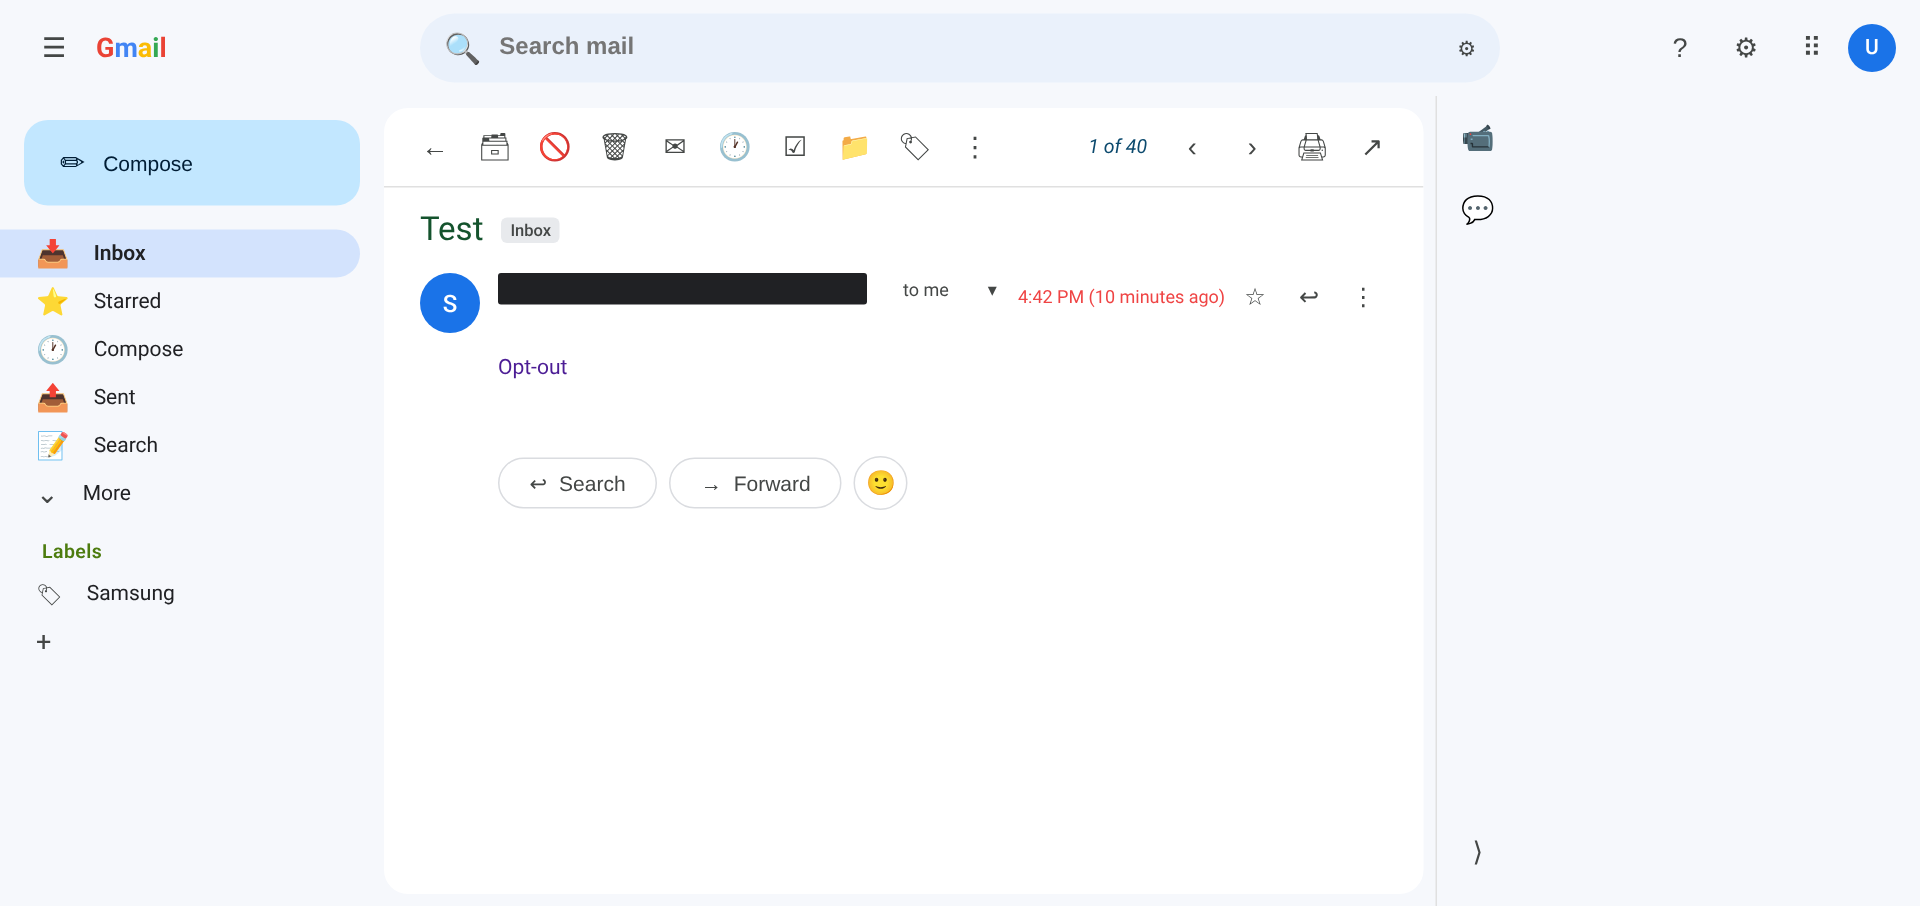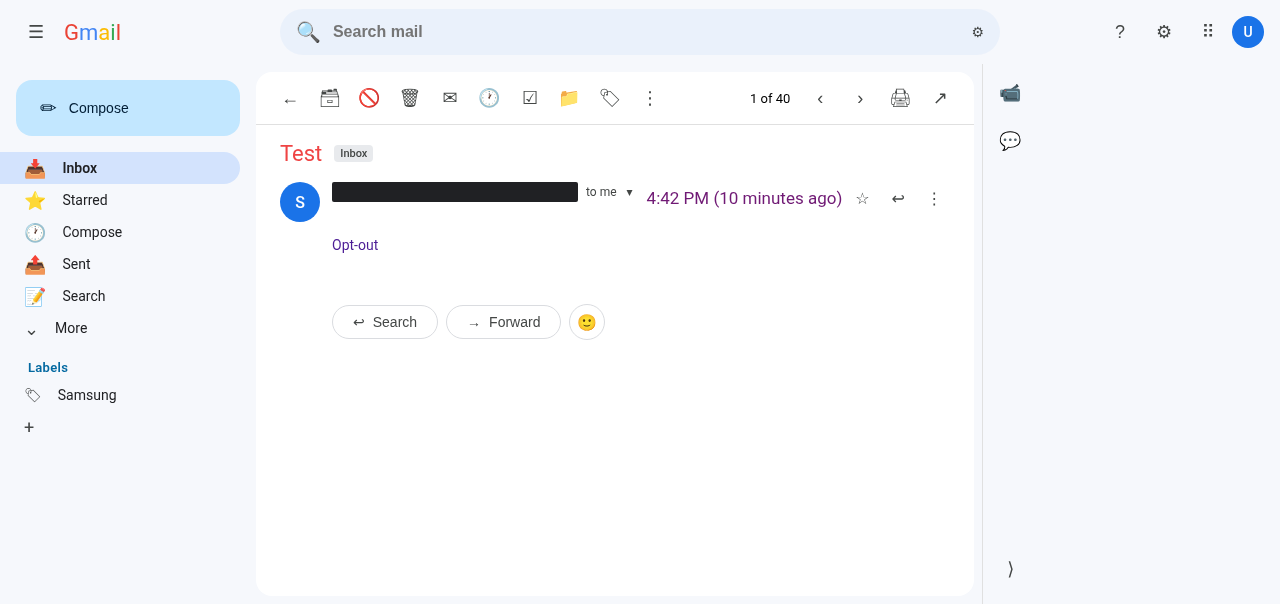--- a/index.html
+++ b/index.html
@@ -45,21 +45,21 @@
       margin-right: 16px;
       user-select: none;
     }
     .nav-item.active { background: #d3e3fd; font-weight: 600; }
     .nav-item .nav-icon { font-size: 18px; color: #444746; }
 
     .section-label {
       padding: 16px 0 4px 28px;
       font-size: 13px;
       font-weight: 600;
-      color: #0369a1;
+      color: #4d7c0f;
       letter-spacing: 0.3px;
     }
 
     
     .topbar {
       display: flex;
       align-items: center;
       padding: 8px 16px;
       background: #f6f8fc;
       min-height: 64px;
@@ -80,21 +80,21 @@
     .menu-icon-btn {
       width: 40px; height: 40px;
       border-radius: 50%;
       border: none;
       background: transparent;
       cursor: pointer;
       display: flex; align-items: center; justify-content: center;
       font-size: 18px;
       color: #444746;
     }
-    .gmail-logo { font-size: 22px; font-weight: 400; color: #5f6368; margin-left: 4px; }
+    .gmail-logo { font-size: 18px; font-weight: 700; color: #5f6368; margin-left: 4px; }
     .gmail-logo span { color: #EA4335; }
 
     .search-bar {
       flex: 1;
       display: flex;
       align-items: center;
       background: #eaf1fb;
       border-radius: 24px;
       padding: 0 16px;
       height: 46px;
@@ -168,33 +168,33 @@
       width: 36px; height: 36px;
       border-radius: 50%;
       border: none;
       background: transparent;
       cursor: pointer;
       display: flex; align-items: center; justify-content: center;
       font-size: 18px;
       color: #444746;
     }
     .toolbar-right { margin-left: auto; display: flex; align-items: center; gap: 4px; }
-    .page-count { font-size: 13px; color: #000000; margin: 0 8px; }
+    .page-count { font-size: 13px; color: #0c4a6e; margin: 0 8px; font-style: italic; }
 
     
     .email-subject-bar {
       display: flex;
       align-items: center;
       padding: 16px 24px 8px 24px;
       gap: 12px;
     }
     .email-subject {
       font-size: 22px;
       font-weight: 400;
-      color: #ef4444;
+      color: #14532d;
     }
     .inbox-badge {
       background: #e8eaed;
       color: #444746;
       border-radius: 4px;
       padding: 2px 6px;
       font-size: 11px;
       font-weight: 500;
     }
 
@@ -215,21 +215,21 @@
       color: white;
       display: flex; align-items: center; justify-content: center;
       font-size: 16px;
       font-weight: 500;
       flex-shrink: 0;
     }
     .sender-info { flex: 1; }
     .sender-name-bar {
       display: flex;
       align-items: center;
-      gap: 8px;
+      gap: 24px;
     }
     .sender-name {
       background: #202124;
       color: #202124;
       font-size: 14px;
       font-weight: 500;
       border-radius: 2px;
       padding: 2px 4px;
       
       background: #202124;
@@ -247,22 +247,22 @@
     .to-me {
       font-size: 12px;
       color: #444746;
     }
     .message-actions {
       display: flex;
       align-items: center;
       gap: 4px;
     }
     .timestamp {
-      font-size: 17px;
-      color: #701a75;
+      font-size: 12px;
+      color: #ef4444;
     }
     .star-btn, .reply-quick-btn, .more-btn {
       width: 32px; height: 32px;
       border-radius: 50%;
       border: none;
       background: transparent;
       cursor: pointer;
       display: flex; align-items: center; justify-content: center;
       font-size: 16px;
       color: #444746;

